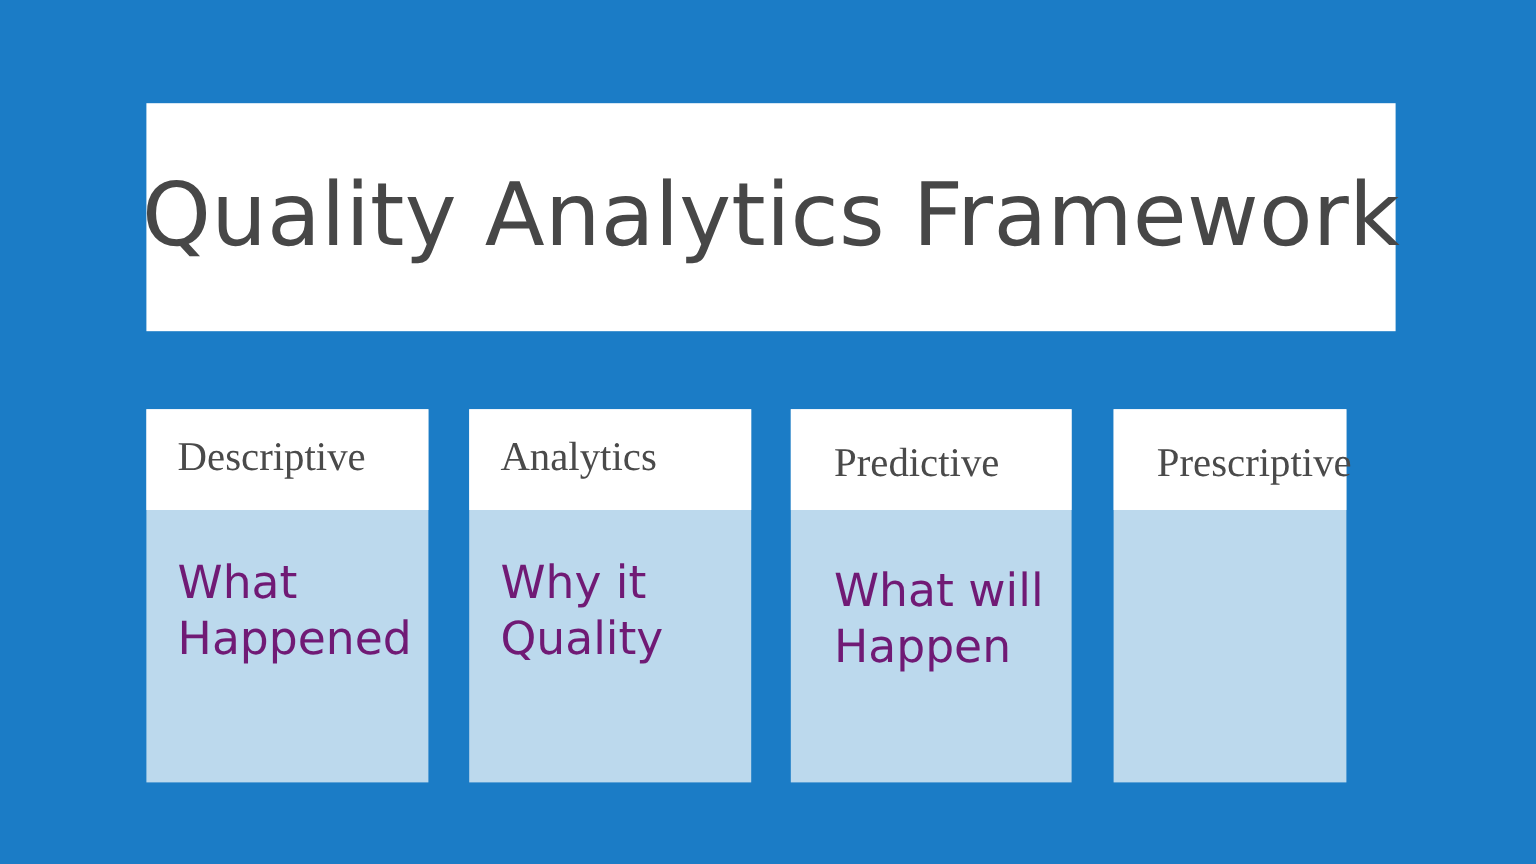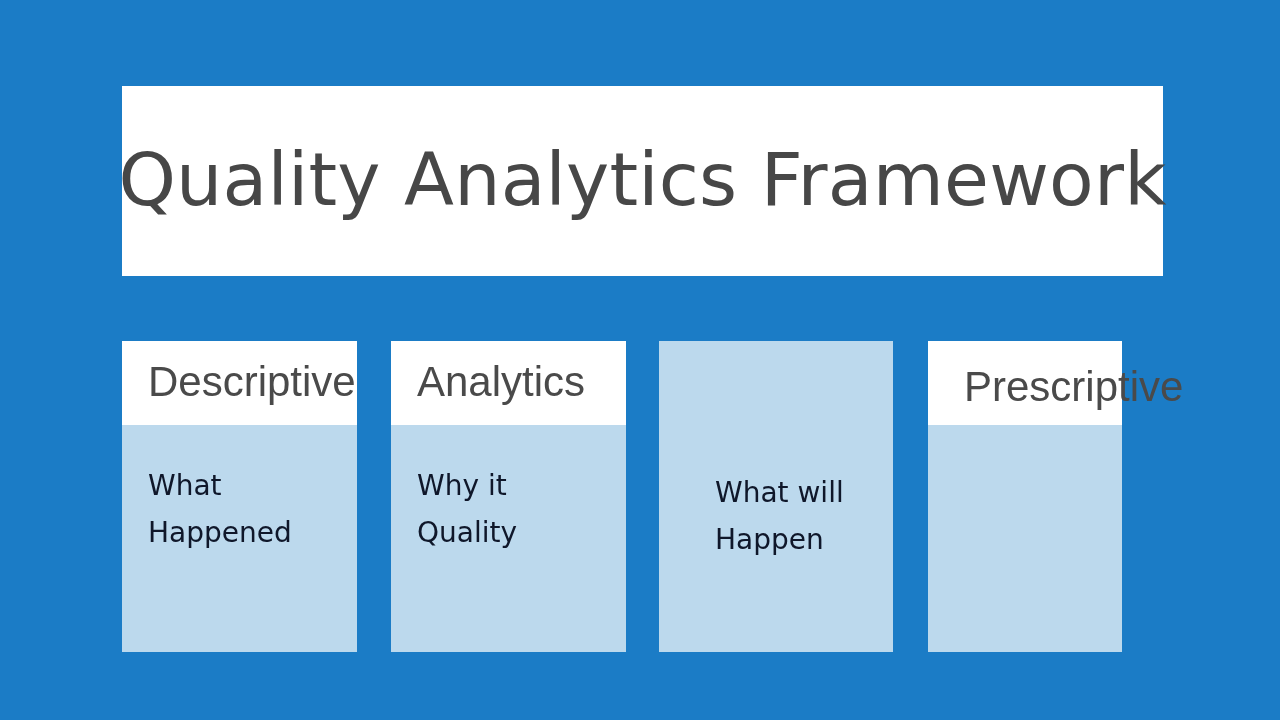--- a/index.html
+++ b/index.html
@@ -72,22 +72,22 @@
     left: 0;
     top: 0;
     width: 100%;
     height: 84px;
     background: #ffffff;
     box-sizing: border-box;
     display: flex;
     align-items: center;
   }
   .card-header-label {
-    font-family: Liberation Sans, sans-serif;
-    font-size: 42px;
+    font-family: Liberation Serif, serif;
+    font-size: 34px;
     font-weight: 400;
     color: #4a4a4a;
     line-height: 1;
     white-space: nowrap;
     padding-left: 26px;
     transform: translateY(-1px);
   }
   
   .card.c3 .card-header-label,
   .card.c4 .card-header-label {
@@ -101,27 +101,26 @@
     top: 84px;
     width: 100%;
     height: 227px;
     box-sizing: border-box;
     padding: 37px 10px 0 26px;
   }
   .card.c3 .card-body,
   .card.c4 .card-body {
     padding-top: 44px;
     padding-left: 36px;
-    margin-left: 20px;
   }
   .card-body-text {
     font-family: "DejaVu Sans", "Liberation Sans", sans-serif;
-    font-size: 28px;
+    font-size: 38px;
     font-weight: 400;
-    color: #0f172a;
+    color: #701a75;
     line-height: 47px;
     white-space: pre-line;
   }
 </style>
 </head>
 <body>
 
 <div id="slide">
 
   <div id="title-card">
@@ -144,20 +143,23 @@
       <div class="card-header">
         <span class="card-header-label">Analytics</span>
       </div>
       <div class="card-body">
         <span class="card-body-text">Why it
 Quality</span>
       </div>
     </div>
 
     <div class="card c3">
+      <div class="card-header">
+        <span class="card-header-label">Predictive</span>
+      </div>
       <div class="card-body">
         <span class="card-body-text">What will
 Happen</span>
       </div>
     </div>
 
     <div class="card c4">
       <div class="card-header">
         <span class="card-header-label">Prescriptive</span>
       </div>

